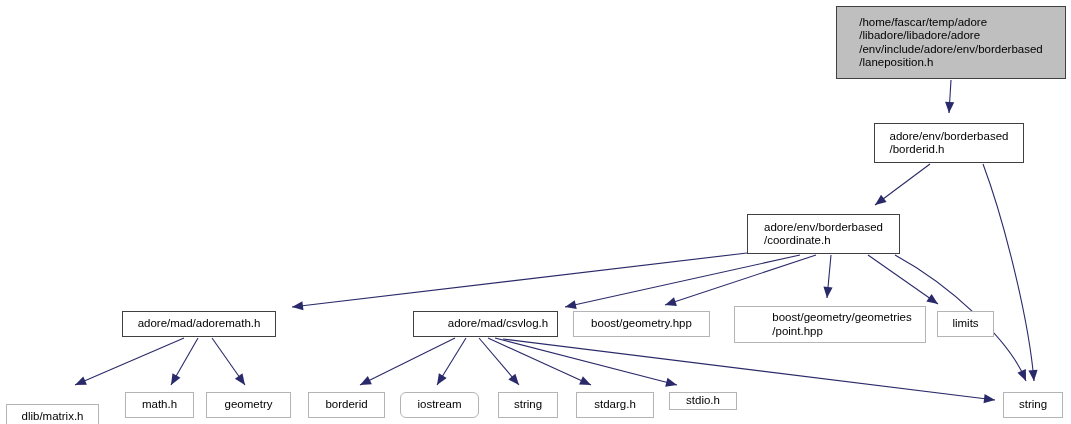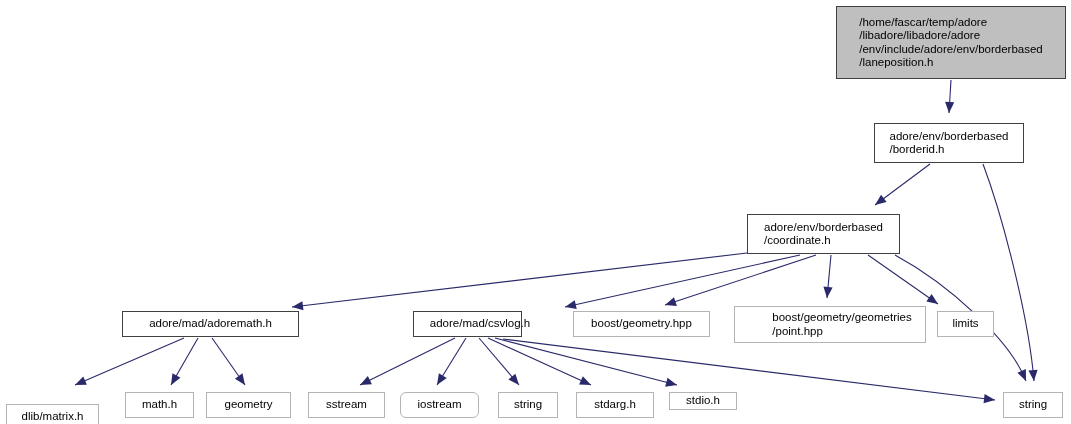--- a/index.html
+++ b/index.html
@@ -99,29 +99,29 @@
     </svg>
   <div id="node-layer">
       <div class="node root" style="left: 836px; top: 6px; width: 230px; height: 73px;">/home/fascar/temp/adore
 /libadore/libadore/adore
 /env/include/adore/env/borderbased
 /laneposition.h</div>
       <div class="node strong" style="left: 874px; top: 123px; width: 150px; height: 40px;">adore/env/borderbased
 /borderid.h</div>
       <div class="node strong" style="left: 747px; top: 214px; width: 153px; height: 40px;">adore/env/borderbased
 /coordinate.h</div>
-      <div class="node strong" style="left: 122px; top: 311px; width: 177px; height: 26px;">adore/mad/adoremath.h</div>
-      <div class="node strong" style="left: 413px; top: 311px; width: 109px; height: 26px; padding-left: 25px;">adore/mad/csvlog.h</div>
+      <div class="node strong" style="left: 122px; top: 311px; width: 154px; height: 26px;">adore/mad/adoremath.h</div>
+      <div class="node strong" style="left: 413px; top: 311px; width: 145px; height: 26px; padding-left: 25px;">adore/mad/csvlog.h</div>
       <div class="node weak" style="left: 573px; top: 311px; width: 137px; height: 26px;">boost/geometry.hpp</div>
       <div class="node weak" style="left: 734px; top: 306px; width: 192px; height: 37px; padding-left: 24px;">boost/geometry/geometries
 /point.hpp</div>
       <div class="node weak" style="left: 937px; top: 311px; width: 57px; height: 26px;">limits</div>
       <div class="node weak" style="left: 6px; top: 404px; width: 93px; height: 26px;">dlib/matrix.h</div>
       <div class="node weak" style="left: 125px; top: 392px; width: 69px; height: 26px;">math.h</div>
       <div class="node weak" style="left: 206px; top: 392px; width: 85px; height: 26px;">geometry</div>
-      <div class="node weak" style="left: 308px; top: 392px; width: 77px; height: 26px;">sstream</div>
+      <div class="node weak" style="left: 308px; top: 392px; width: 77px; height: 26px;">borderid</div>
       <div class="node weak" style="left: 400px; top: 392px; width: 79px; height: 26px; border-radius: 6px;">iostream</div>
       <div class="node weak" style="left: 498px; top: 392px; width: 60px; height: 26px;">string</div>
       <div class="node weak" style="left: 576px; top: 392px; width: 78px; height: 26px;">stdarg.h</div>
       <div class="node weak" style="left: 669px; top: 392px; width: 68px; height: 18px;">stdio.h</div>
       <div class="node weak" style="left: 1003px; top: 392px; width: 60px; height: 26px;">string</div>
     </div>
 </div>
 
 </body></html>

